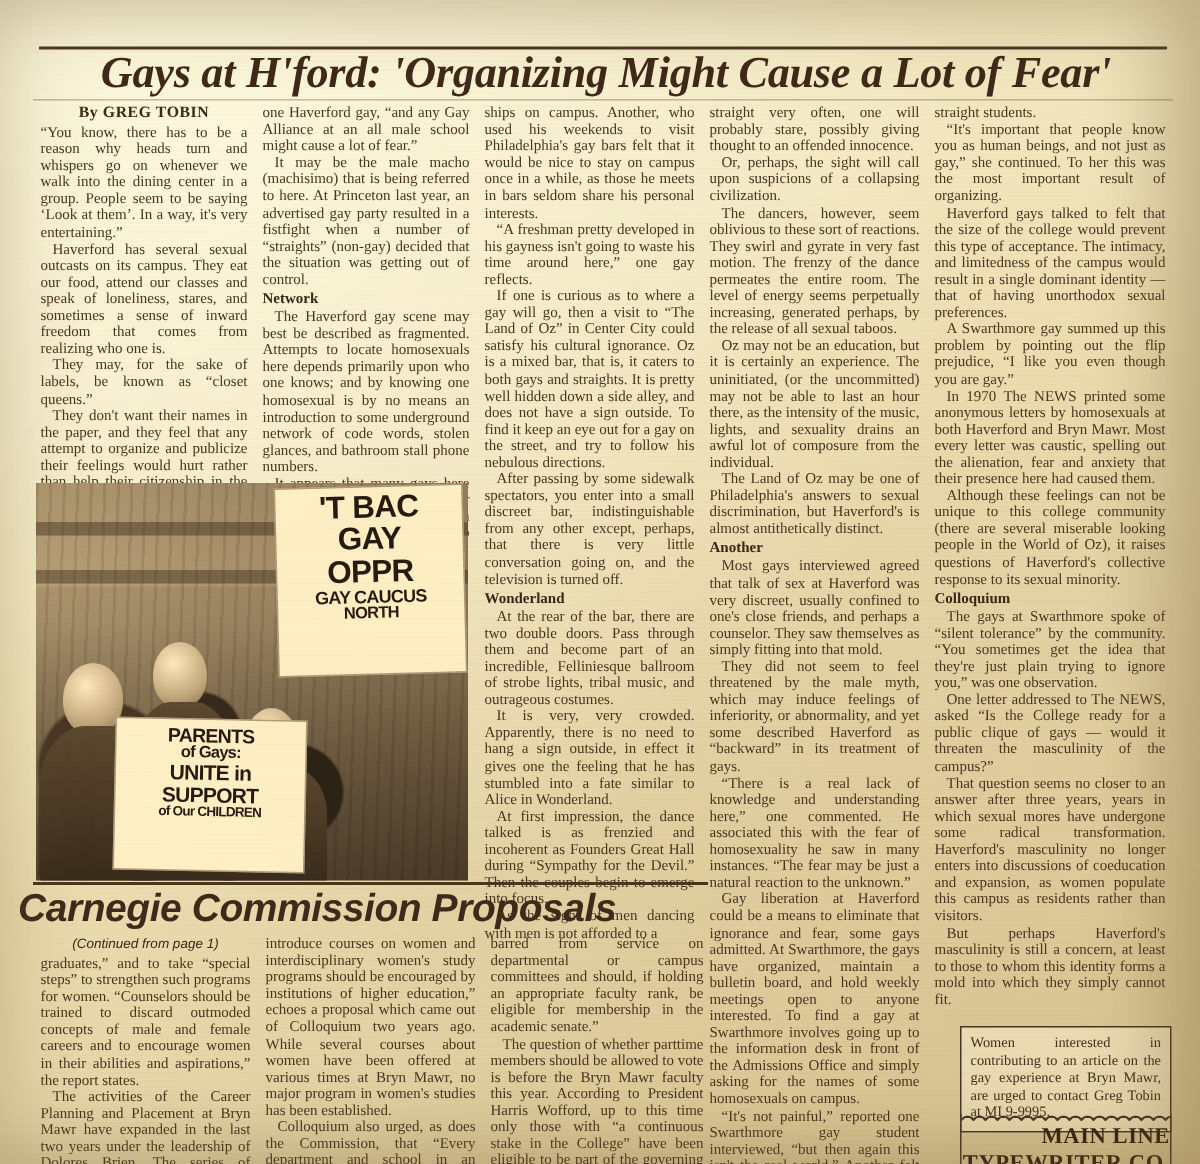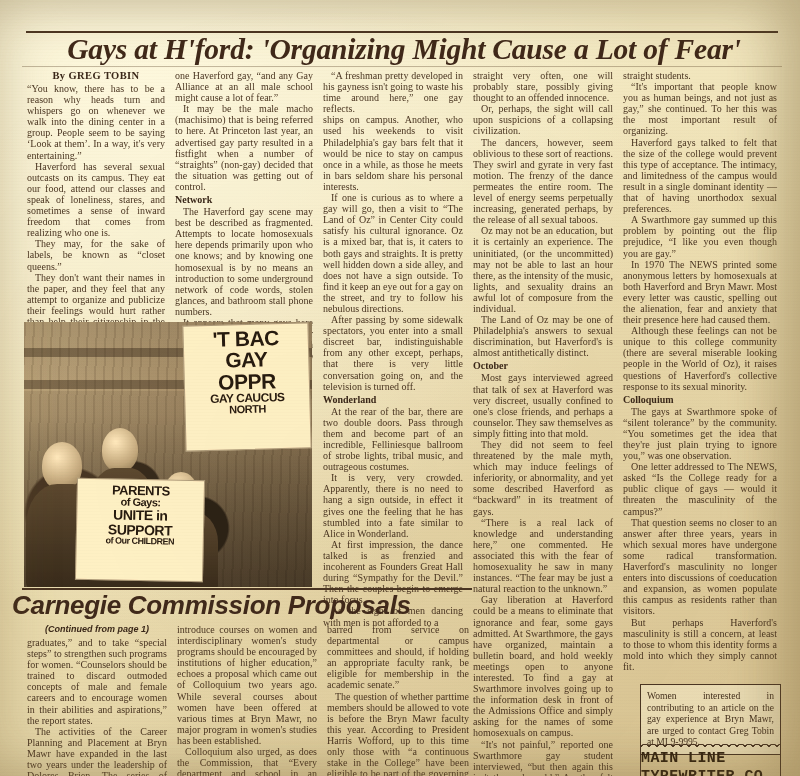--- a/index.html
+++ b/index.html
@@ -230,21 +230,21 @@
     width: 452px;
     display: flex;
   }
   .carnegie-cols .col { padding: 0 5px; }
   .carnegie-cols .cc1 { width: 150px; }
   .carnegie-cols .cc2 { width: 150px; }
   .carnegie-cols .cc3 { width: 152px; }
   .cont-note {
     font-family: "Liberation Sans", sans-serif;
     font-style: italic;
-    font-weight: bold;
+    font-weight: normal;
     font-size: 9px;
     text-align: center;
     margin: 0 0 3px 0;
     color: #3a2718;
   }
 
   
   .notice {
     position: absolute;
     left: 640px;
@@ -275,22 +275,22 @@
     border-left: 1.5px solid #4a3522;
     border-right: 1.5px solid #4a3522;
   }
   .ad-scallop {
     height: 6px;
     background:
       radial-gradient(circle at 4px 7px, rgba(0,0,0,0) 4px, #4a3522 4px, #4a3522 5px, rgba(0,0,0,0) 5.5px) repeat-x;
     background-size: 8px 8px;
   }
   .ad-line {
-    text-align: left;
-    font-family: Liberation Mono, monospace;
+    text-align: right;
+    font-family: Liberation Serif, serif;
     font-weight: bold;
     color: #32220f;
     letter-spacing: 0.4px;
   }
   .ad-l1 { font-size: 15px; margin-top: 2px; }
   .ad-l2 { font-size: 15px; margin-top: 1px; }
 </style>
 </head>
 <body>
 
@@ -314,38 +314,38 @@
 
     <div class="col c2">
       <p class="body noind">one Haverford gay, “and any Gay Alliance at an all male school might cause a lot of fear.”</p>
       <p class="body">It may be the male macho (machisimo) that is being referred to here. At Princeton last year, an advertised gay party resulted in a fistfight when a number of “straights” (non-gay) decided that the situation was getting out of control.</p>
       <div class="subhead">Network</div>
       <p class="body">The Haverford gay scene may best be described as fragmented. Attempts to locate homosexuals here depends primarily upon who one knows; and by knowing one homosexual is by no means an introduction to some underground network of code words, stolen glances, and bathroom stall phone numbers.</p>
       <p class="body">It appears that many gays here do not rely on Haverford for their entertainment. One said that in three years he had 5 or so relation-</p>
     </div>
 
     <div class="col c3">
+      <p class="body noind">ships on campus. Another, who used his weekends to visit Philadelphia's gay bars felt that it would be nice to stay on campus once in a while, as those he meets in bars seldom share his personal interests.</p>
       <p class="body">“A freshman pretty developed in his gayness isn't going to waste his time around here,” one gay reflects.</p>
-      <p class="body noind">ships on campus. Another, who used his weekends to visit Philadelphia's gay bars felt that it would be nice to stay on campus once in a while, as those he meets in bars seldom share his personal interests.</p>
       <p class="body">If one is curious as to where a gay will go, then a visit to “The Land of Oz” in Center City could satisfy his cultural ignorance. Oz is a mixed bar, that is, it caters to both gays and straights. It is pretty well hidden down a side alley, and does not have a sign outside. To find it keep an eye out for a gay on the street, and try to follow his nebulous directions.</p>
       <p class="body">After passing by some sidewalk spectators, you enter into a small discreet bar, indistinguishable from any other except, perhaps, that there is very little conversation going on, and the television is turned off.</p>
       <div class="subhead">Wonderland</div>
       <p class="body">At the rear of the bar, there are two double doors. Pass through them and become part of an incredible, Felliniesque ballroom of strobe lights, tribal music, and outrageous costumes.</p>
       <p class="body">It is very, very crowded. Apparently, there is no need to hang a sign outside, in effect it gives one the feeling that he has stumbled into a fate similar to Alice in Wonderland.</p>
       <p class="body">At first impression, the dance talked is as frenzied and incoherent as Founders Great Hall during “Sympathy for the Devil.” Then the couples begin to emerge into focus.</p>
       <p class="body">As the sight of men dancing with men is not afforded to a</p>
     </div>
 
     <div class="col c4">
       <p class="body noind">straight very often, one will probably stare, possibly giving thought to an offended innocence.</p>
       <p class="body">Or, perhaps, the sight will call upon suspicions of a collapsing civilization.</p>
       <p class="body">The dancers, however, seem oblivious to these sort of reactions. They swirl and gyrate in very fast motion. The frenzy of the dance permeates the entire room. The level of energy seems perpetually increasing, generated perhaps, by the release of all sexual taboos.</p>
       <p class="body">Oz may not be an education, but it is certainly an experience. The uninitiated, (or the uncommitted) may not be able to last an hour there, as the intensity of the music, lights, and sexuality drains an awful lot of composure from the individual.</p>
       <p class="body">The Land of Oz may be one of Philadelphia's answers to sexual discrimination, but Haverford's is almost antithetically distinct.</p>
-      <div class="subhead">October</div>
+      <div class="subhead">Another</div>
       <p class="body">Most gays interviewed agreed that talk of sex at Haverford was very discreet, usually confined to one's close friends, and perhaps a counselor. They saw themselves as simply fitting into that mold.</p>
       <p class="body">They did not seem to feel threatened by the male myth, which may induce feelings of inferiority, or abnormality, and yet some described Haverford as “backward” in its treatment of gays.</p>
       <p class="body">“There is a real lack of knowledge and understanding here,” one commented. He associated this with the fear of homosexuality he saw in many instances. “The fear may be just a natural reaction to the unknown.”</p>
       <p class="body">Gay liberation at Haverford could be a means to eliminate that ignorance and fear, some gays admitted. At Swarthmore, the gays have organized, maintain a bulletin board, and hold weekly meetings open to anyone interested. To find a gay at Swarthmore involves going up to the information desk in front of the Admissions Office and simply asking for the names of some homosexuals on campus.</p>
       <p class="body">“It's not painful,” reported one Swarthmore gay student interviewed, “but then again this isn't the real world.” Another felt that gay liberation had helped her a great deal with her personal acceptance of gayness, more so than with her acceptance by fellow</p>
     </div>
 
     <div class="col c5">
       <p class="body noind">straight students.</p>
       <p class="body">“It's important that people know you as human beings, and not just as gay,” she continued. To her this was the most important result of organizing.</p>

